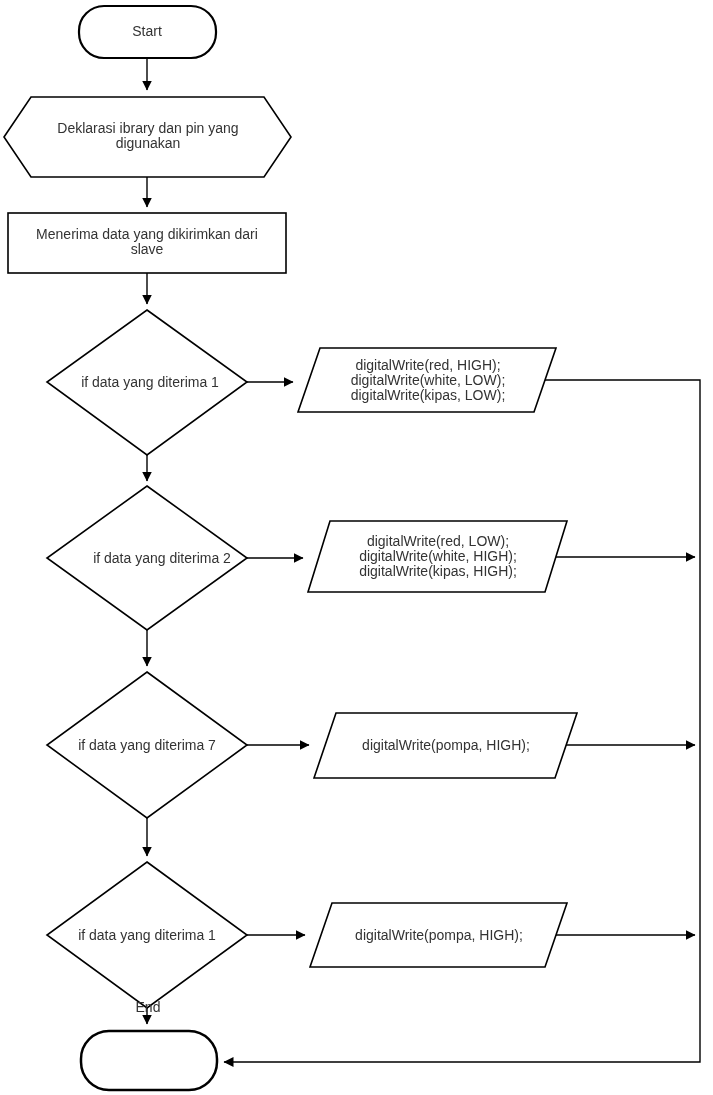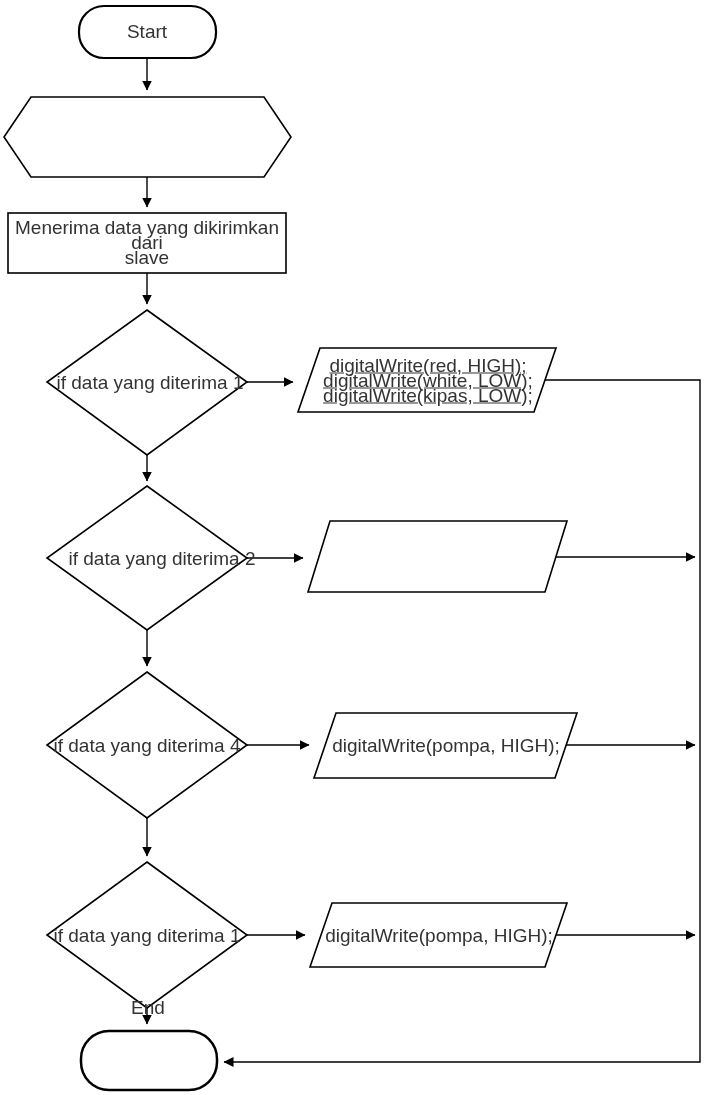--- a/index.html
+++ b/index.html
@@ -17,21 +17,21 @@
   }
   #shapes {
     position: absolute;
     left: 0;
     top: 0;
   }
   .label {
     position: absolute;
     transform: translate(-50%, -50%);
     text-align: center;
-    font-size: 19px;
+    font-size: 14px;
     line-height: 15px;
     color: #333333;
     white-space: pre-line;
     pointer-events: none;
   }
 </style>
 </head>
 <body>
 
 <div id="canvas">
@@ -84,34 +84,39 @@
 
       <polygon points="147,862 247,935 147,1008 47,935" stroke-width="1.6"></polygon>
       <polygon points="332,903 567,903 545,967 310,967" stroke-width="1.6"></polygon>
 
       <rect x="81" y="1031" width="136" height="59" rx="28" ry="28" stroke-width="2.5"></rect>
     </g>
   </svg>
 
   <div class="label" style="left:147px; top:31px;  width:120px;">Start</div>
 
+  <div class="label" style="left:148px; top:136px; width:260px;">Deklarasi ibrary dan pin yang
+digunakan</div>
 
   <div class="label" style="left:147px; top:242px; width:280px;">Menerima data yang dikirimkan dari
 slave</div>
 
   <div class="label" style="left:150px; top:382px; width:200px;">if data yang diterima 1</div>
 
-  <div class="label" style="left:428px; top:380px; width:240px;text-decoration:underline;">digitalWrite(red, HIGH);
+  <div class="label" style="left:428px; top:380px; width:240px;">digitalWrite(red, HIGH);
 digitalWrite(white, LOW);
 digitalWrite(kipas, LOW);</div>
 
   <div class="label" style="left:162px; top:558px; width:200px;">if data yang diterima 2</div>
 
+  <div class="label" style="left:438px; top:556px; width:240px;">digitalWrite(red, LOW);
+digitalWrite(white, HIGH);
+digitalWrite(kipas, HIGH);</div>
 
-  <div class="label" style="left:147px; top:745px; width:200px;">if data yang diterima 4</div>
+  <div class="label" style="left:147px; top:745px; width:200px;">if data yang diterima 7</div>
 
   <div class="label" style="left:446px; top:745px; width:250px;">digitalWrite(pompa, HIGH);</div>
 
   <div class="label" style="left:147px; top:935px; width:200px;">if data yang diterima 1</div>
 
   <div class="label" style="left:439px; top:935px; width:250px;">digitalWrite(pompa, HIGH);</div>
 
   <div class="label" style="left:148px; top:1007px; width:120px;">End</div>
 
 </div>

